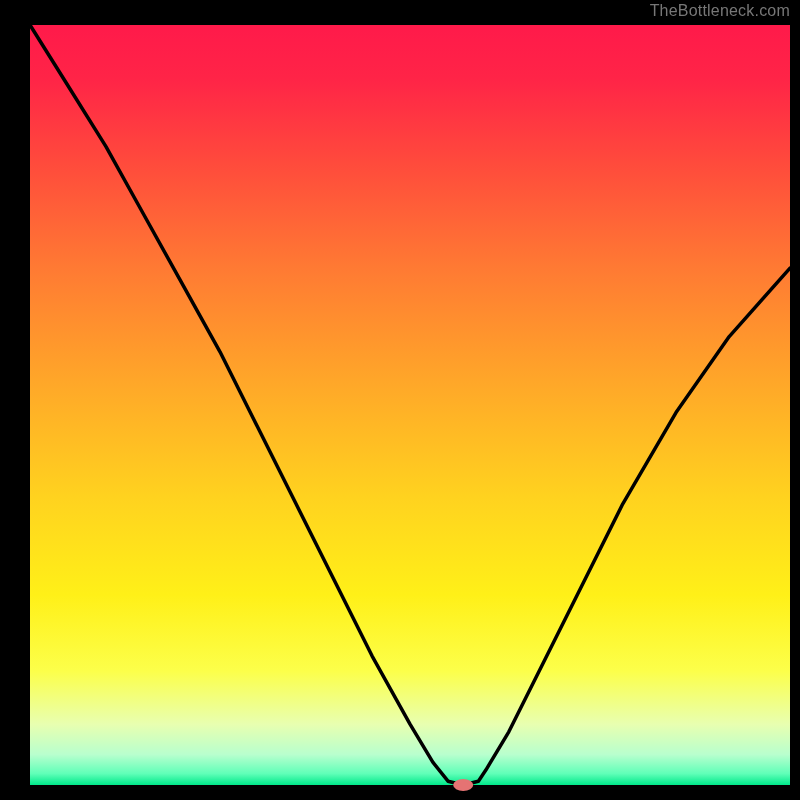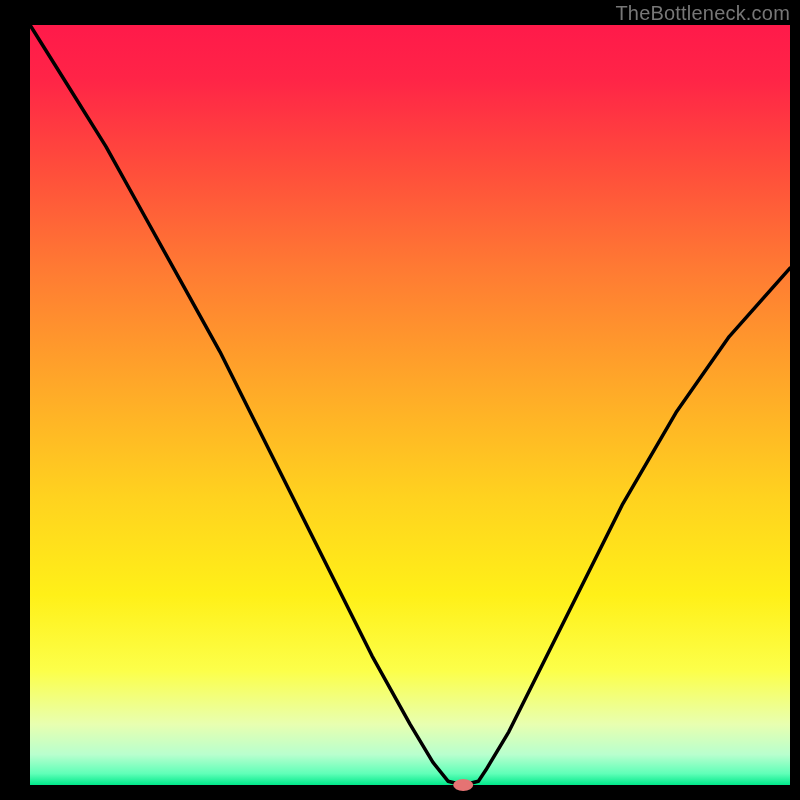--- a/index.html
+++ b/index.html
@@ -16,21 +16,21 @@
     top: 0;
     left: 0;
     width: 800px;
     height: 800px;
   }
   .watermark {
     position: absolute;
     top: 2px;
     right: 10px;
     color: #777;
-    font-size: 20px;
+    font-size: 16px;
     font-weight: normal;
     z-index: 10;
     letter-spacing: 0.2px;
   }
 </style>
 </head>
 <body>
 
 <div class="chart-container">
   <svg id="chart-svg" width="800" height="800" viewBox="0 0 800 800">

